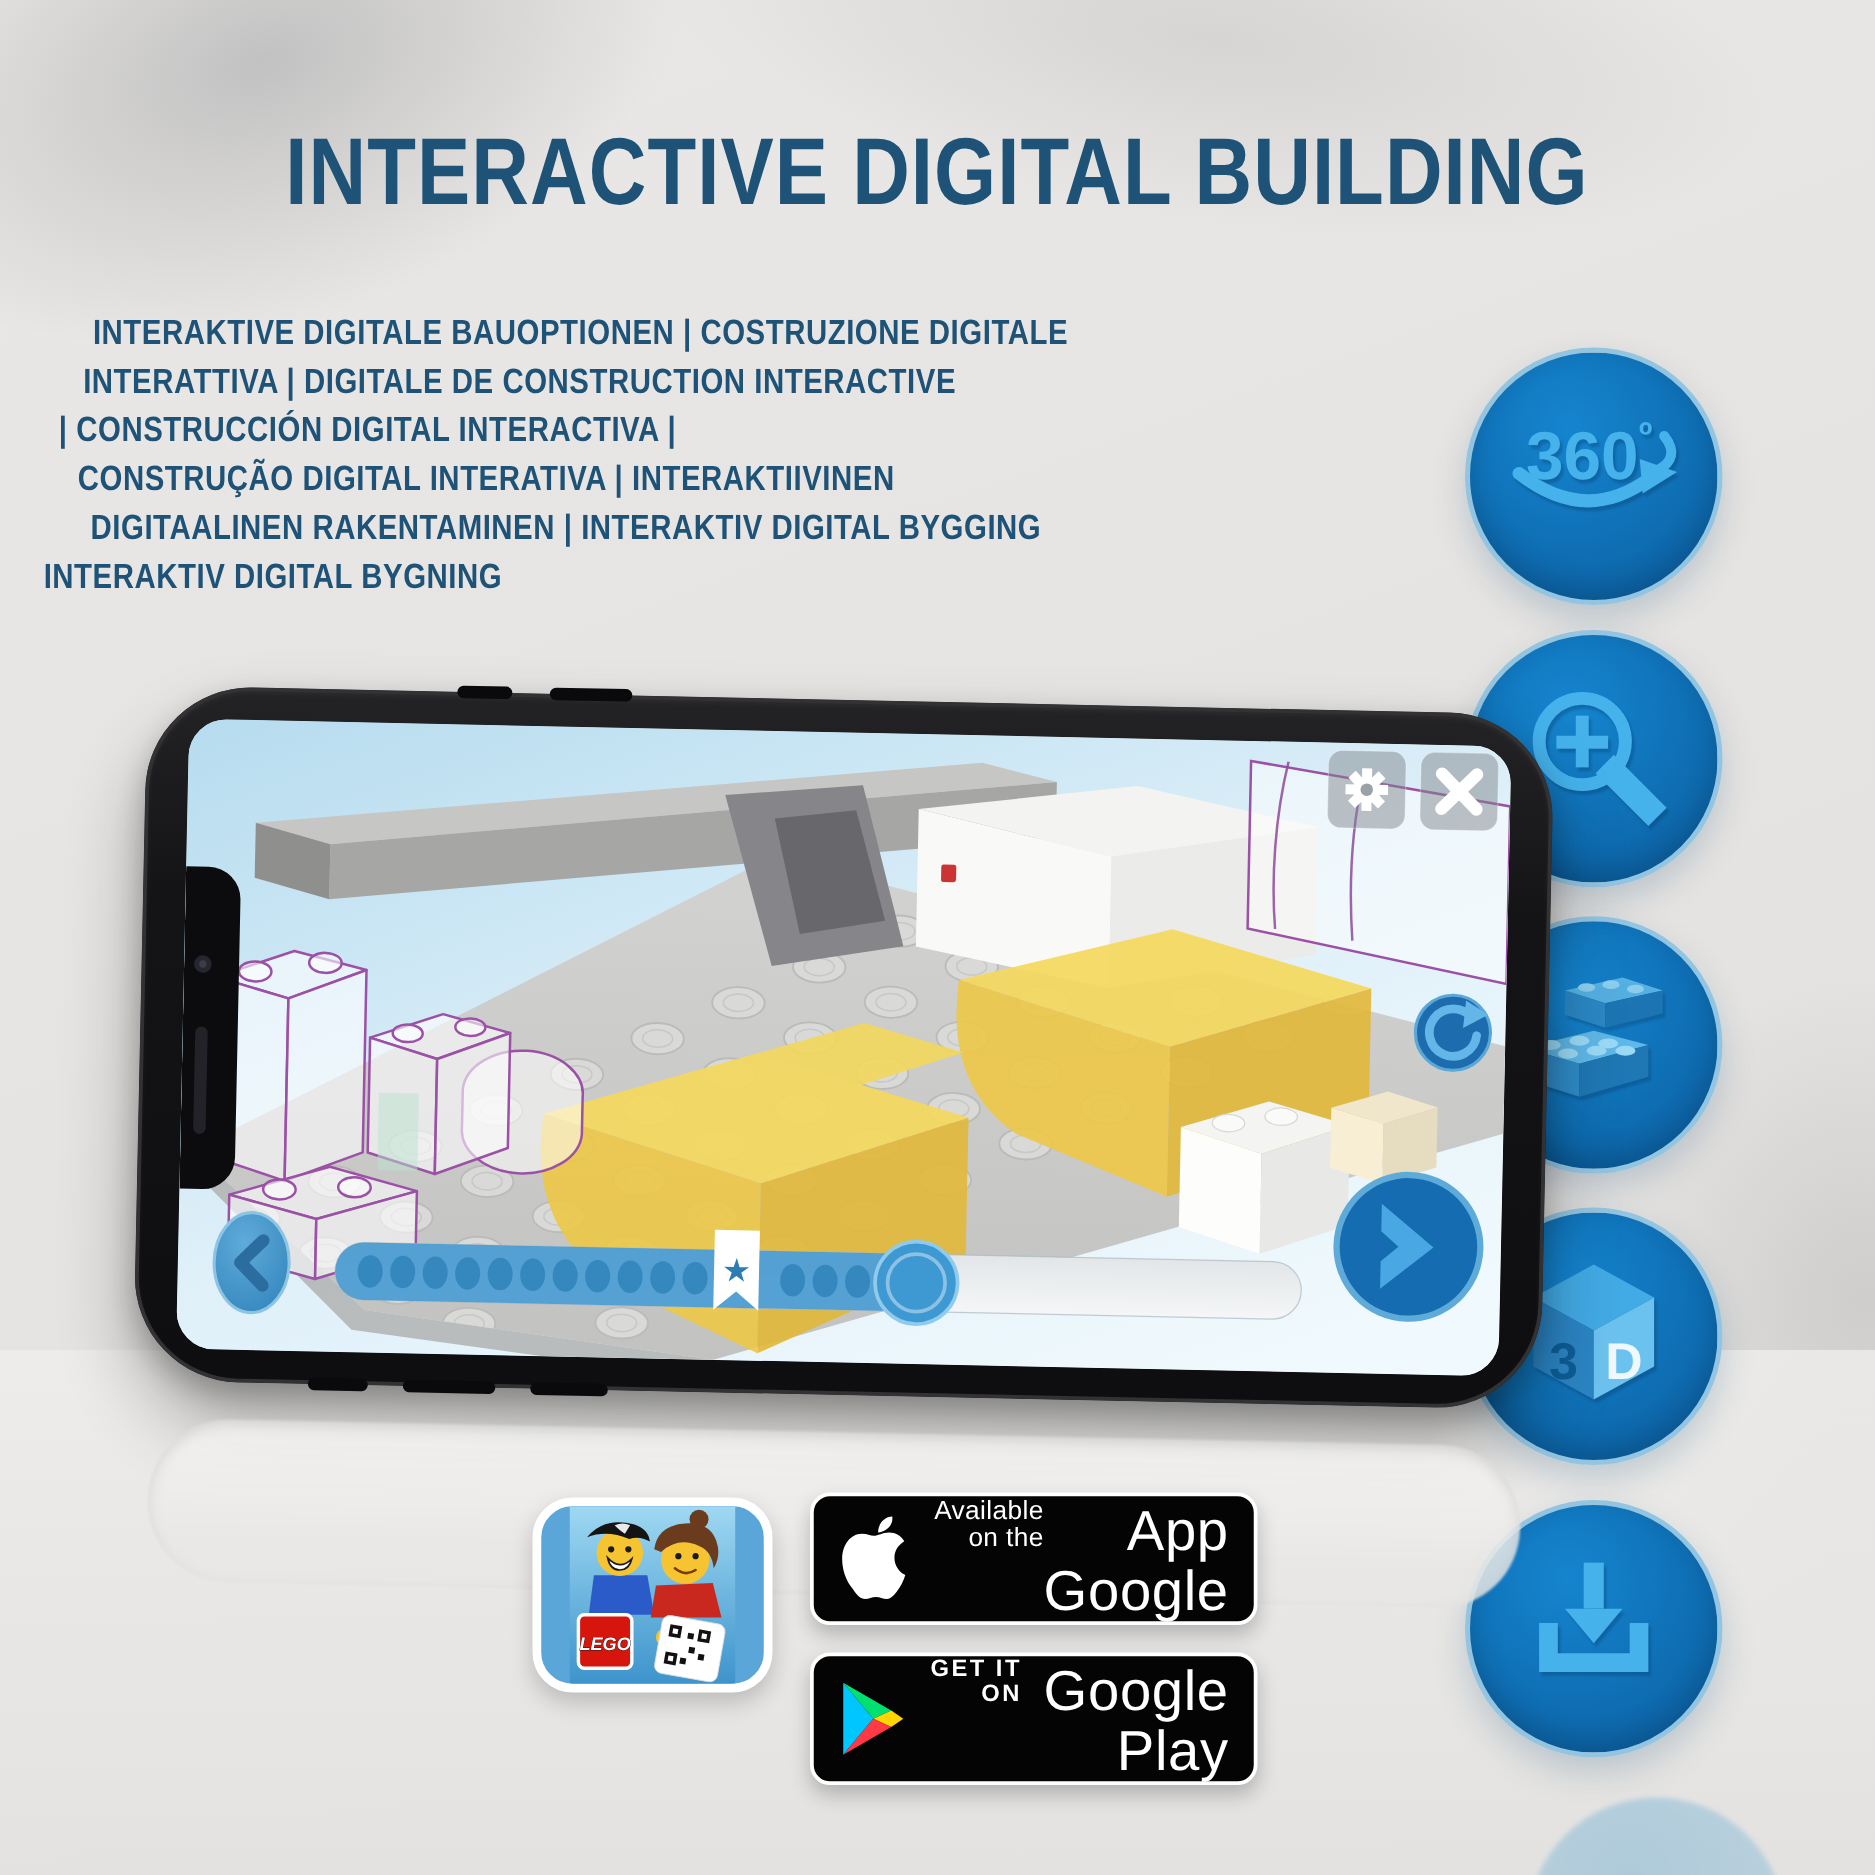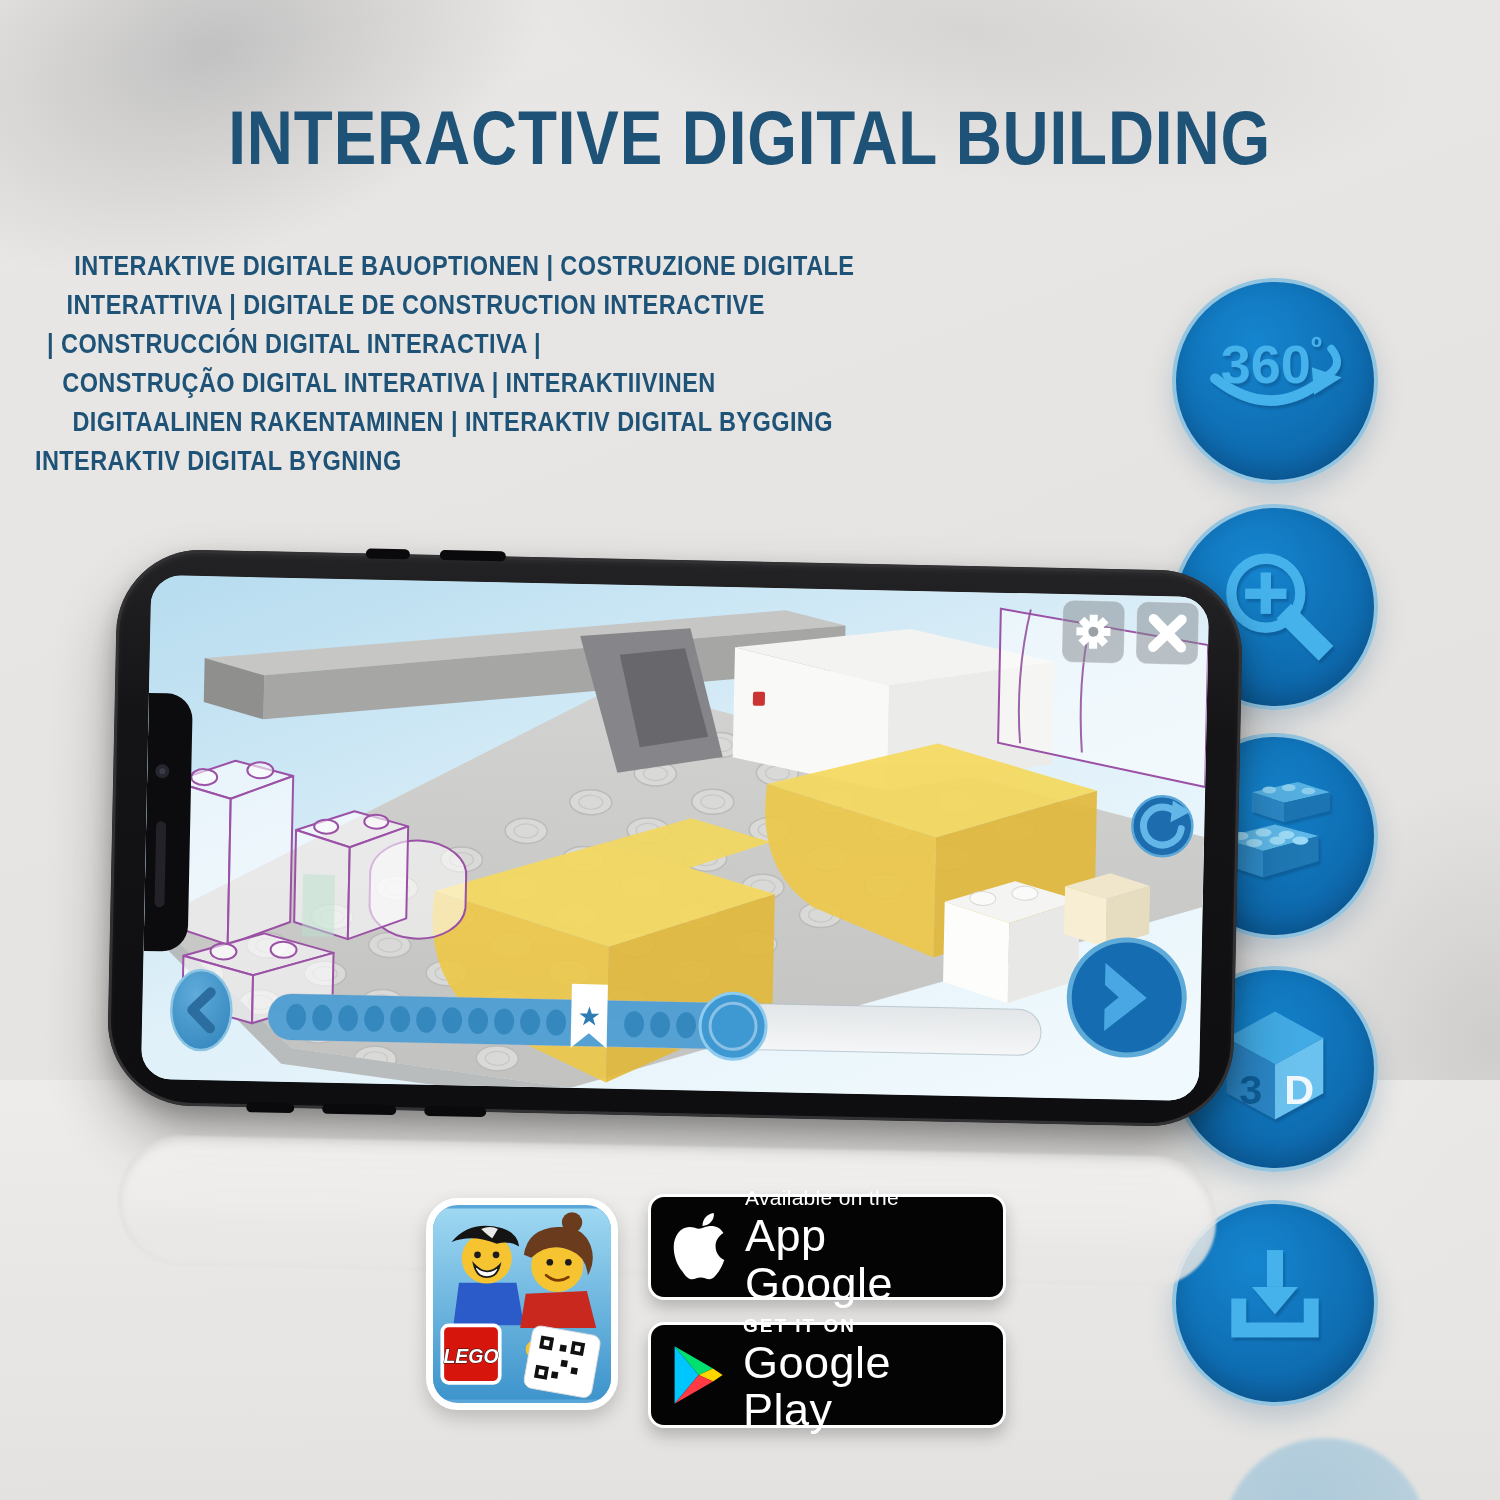--- a/index.html
+++ b/index.html
@@ -46,30 +46,30 @@
   .tab{position:absolute;height:10px;background:#0a0a0c;border-radius:5px;}
   .tab.t1{top:-5px;left:248px;width:44px;} .tab.t2{top:-5px;left:322px;width:66px;}
   .tab.b1{bottom:-5px;left:140px;width:48px;} .tab.b2{bottom:-5px;left:216px;width:74px;} .tab.b3{bottom:-5px;left:318px;width:62px;}
   .screen{position:absolute;left:34px;top:26px;width:1058px;height:504px;border-radius:30px;overflow:hidden;
     background:linear-gradient(135deg,#b9ddef,#ecf7fc 70%);}
   .phone-reflection{position:absolute;left:14px;top:586px;width:1098px;height:130px;border-radius:64px;
     background:linear-gradient(#f6f5f4,#e9e8e6 80%);opacity:.85;filter:blur(1px);
     box-shadow:inset 0 4px 10px rgba(180,180,178,.5);}
 
   
-  .app-icon{position:absolute;left:426px;top:1198px;width:192px;height:212px;border-radius:32px;
+  .app-icon{position:absolute;left:426px;top:1198px;width:192px;height:156px;border-radius:32px;
     border:7px solid #fff;overflow:hidden;background:#5aa6d8;box-shadow:0 8px 18px rgba(0,0,0,.18);z-index:2;}
   .app-icon svg{display:block;width:100%;height:100%;}
   .badge{position:absolute;left:648px;width:358px;height:106px;background:#040404;border:3px solid #fff;
     border-radius:16px;display:flex;align-items:center;padding:0 20px;z-index:2;
     box-shadow:0 8px 16px rgba(0,0,0,.22);}
   .badge.appstore{top:1194px;}
   .badge.gplay{top:1322px;}
   .badge .blogo{flex:0 0 auto;margin-right:18px;}
-  .badge .btext{display:flex;flex-direction:column;justify-content:center;color:#fff;line-height:1.05;}
+  .badge .btext{display:flex;flex-direction:row;justify-content:center;color:#fff;line-height:1.05;text-align:right;}
   .badge .small{font-size:21px;font-weight:400;letter-spacing:.3px;}
   .badge.gplay .small{font-size:19px;font-weight:700;letter-spacing:2px;}
   .badge .big{font-size:45px;font-weight:500;letter-spacing:.5px;margin-top:3px;}
 
   text{font-family:"Liberation Sans","DejaVu Sans",sans-serif;}
 </style>
 </head>
 <body>
 
 <div class="poster">

